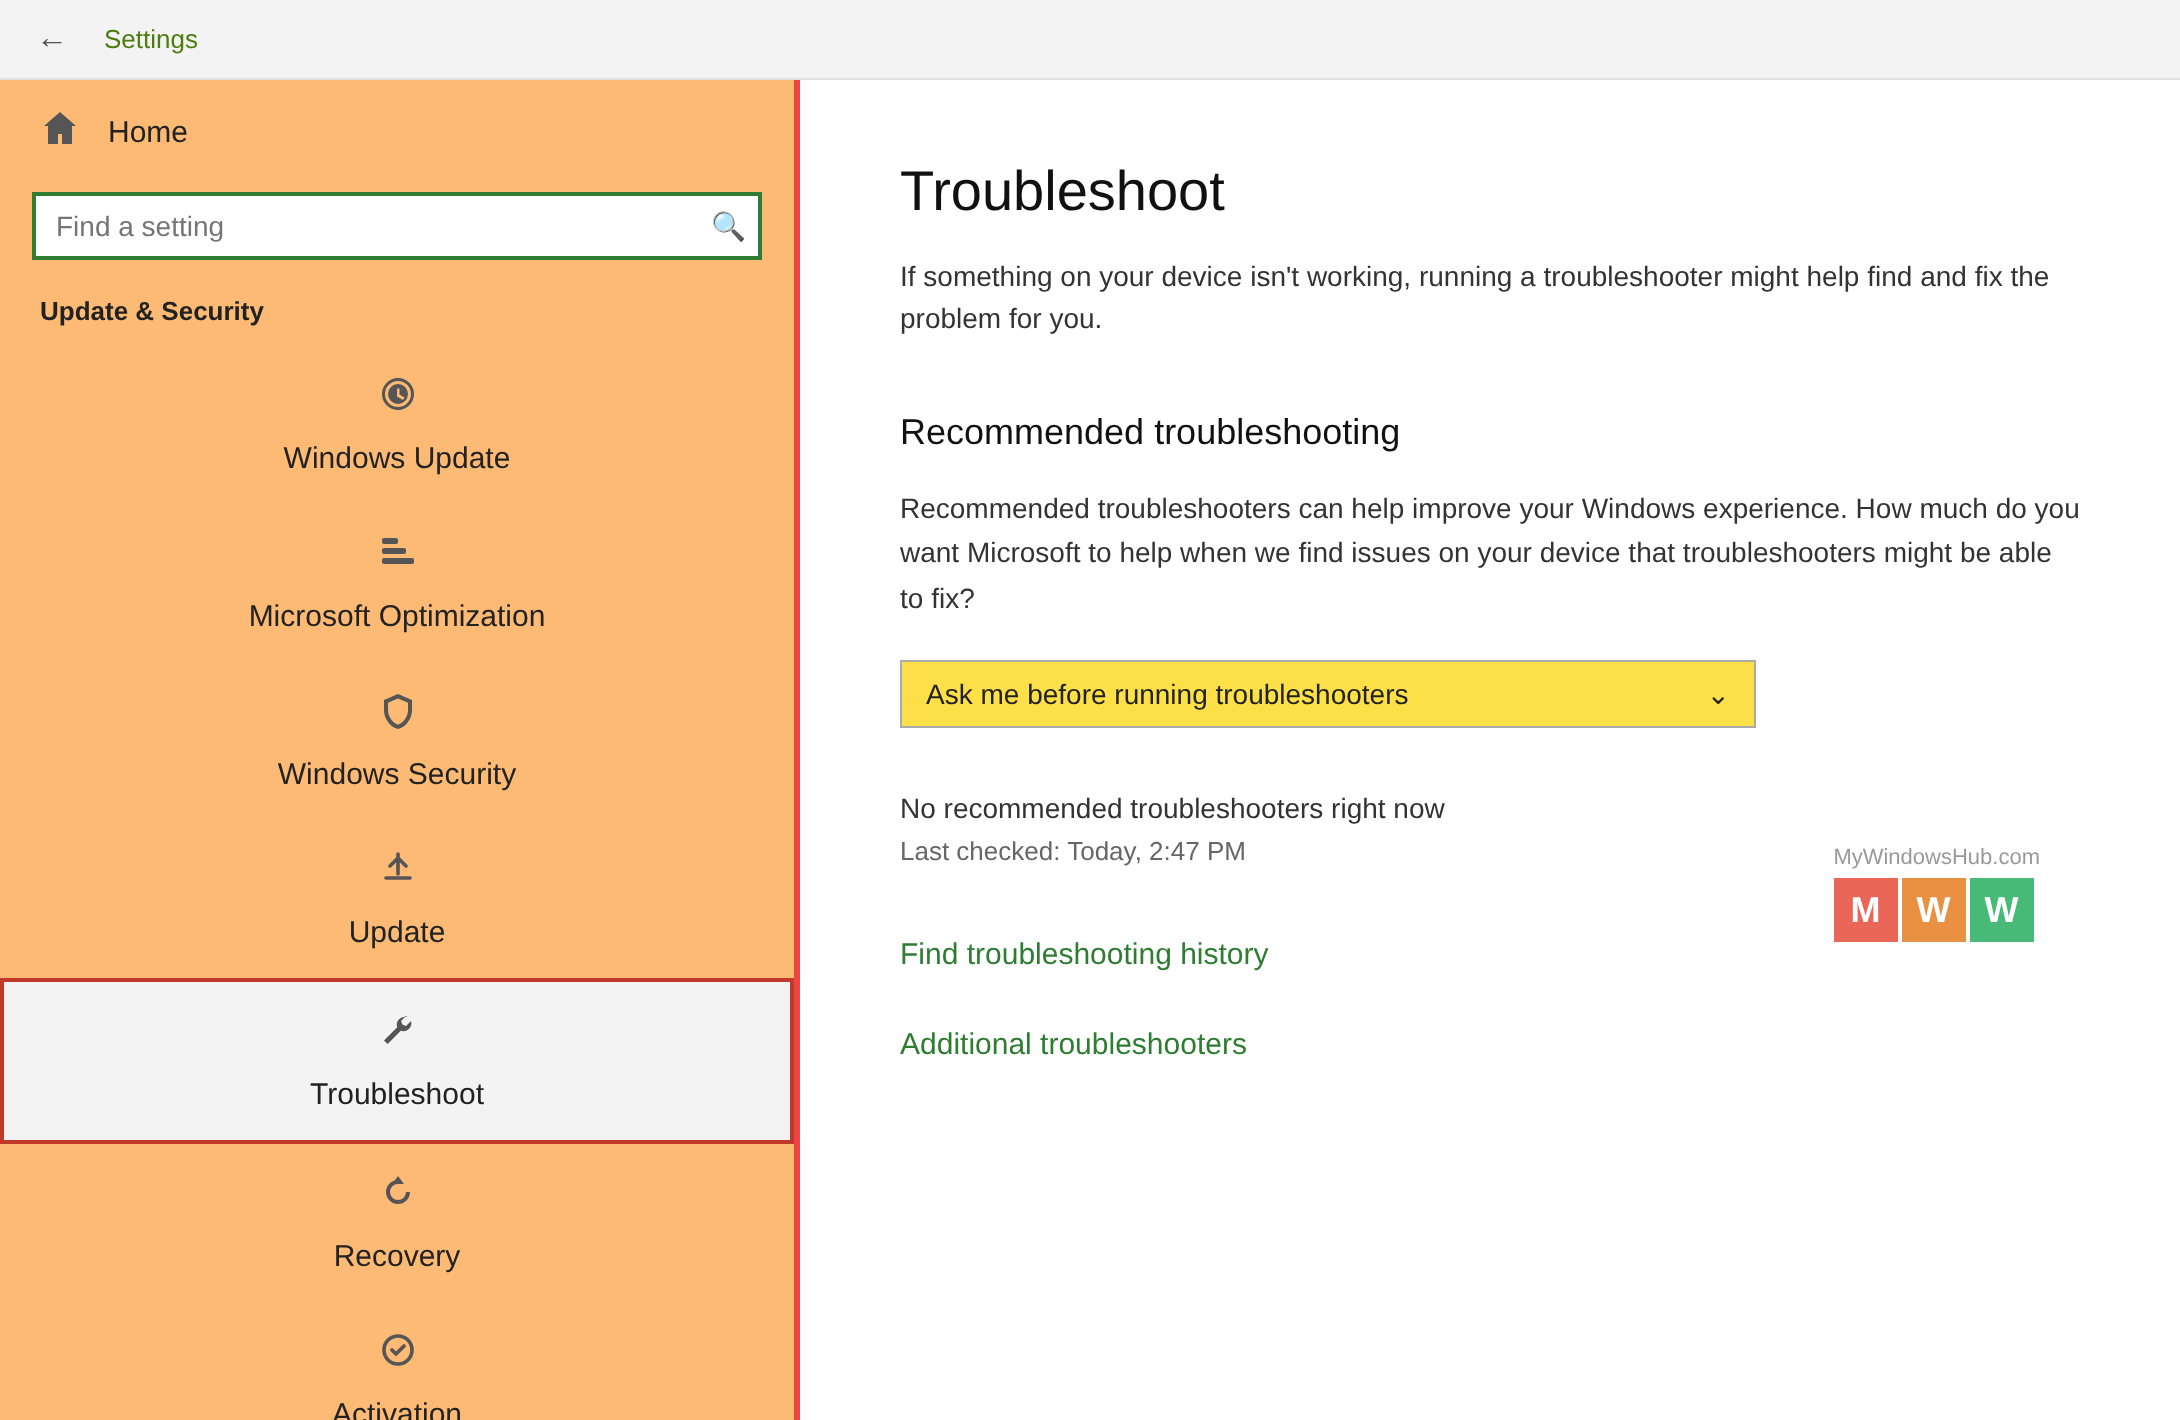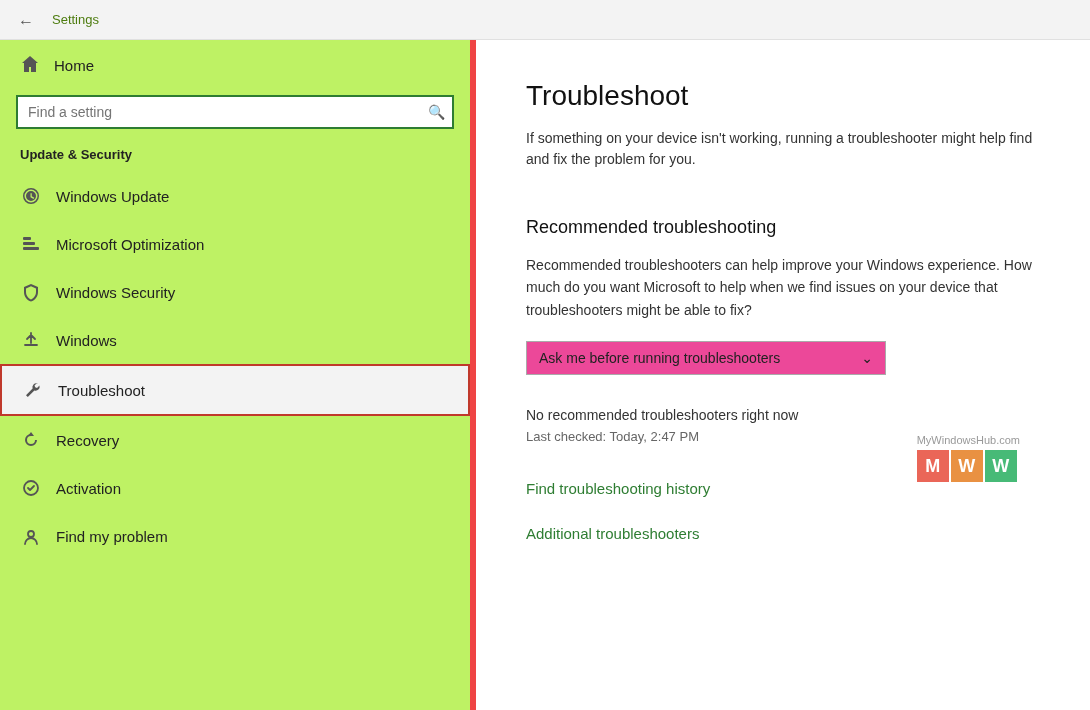--- a/index.html
+++ b/index.html
@@ -28,23 +28,23 @@
 
     
     .main-layout {
       display: flex;
       flex: 1;
       overflow: hidden;
     }
 
     
     .sidebar {
-      width: 476px;
-      background: #bef264;
-      border-right: 6px solid #ef4444;
+      width: 400px;
+      background: #fdba74;
+      border-right: 3px solid #ef4444;
       display: flex;
       flex-direction: column;
       overflow-y: auto;
       flex-shrink: 0;
     }
 
     .sidebar-home {
       display: flex;
       align-items: center;
       gap: 14px;
@@ -84,20 +84,21 @@
     }
 
     .sidebar-item {
       display: flex;
       align-items: center;
       gap: 14px;
       padding: 14px 20px;
       cursor: pointer;
       color: #222;
       font-size: 15px;
+      flex-direction: column;
     }
     .sidebar-item.active {
       border: 2px solid #c0392b;
       background: #f3f3f3;
     }
     .sidebar-item .icon {
       font-size: 18px;
       width: 22px;
       display: flex;
       align-items: center;
@@ -118,21 +119,21 @@
       font-weight: 300;
       color: #111;
       margin-bottom: 16px;
     }
 
     .page-desc {
       font-size: 14px;
       color: #333;
       line-height: 1.5;
       max-width: 640px;
-      margin-bottom: 47px;
+      margin-bottom: 36px;
     }
 
     .section-title {
       font-size: 18px;
       font-weight: 400;
       color: #111;
       margin-bottom: 16px;
       margin-top: 19px;
     }
 
@@ -145,23 +146,23 @@
     }
 
     .dropdown-container {
       margin-bottom: 28px;
     }
     .dropdown-select {
       display: flex;
       align-items: center;
       justify-content: space-between;
       border: 1px solid #aaa;
-      background: #ec4899;
+      background: #fde047;
       padding: 8px 12px;
-      width: 360px;
+      width: 428px;
       cursor: pointer;
       font-size: 14px;
       color: #222;
     }
 
     .no-troubleshooters {
       font-size: 14px;
       color: #333;
       margin-bottom: 6px;
       font-weight: 400;
@@ -270,21 +271,21 @@
       <span>Windows Security</span>
     </div>
 
     <div class="sidebar-item">
       <span class="icon">
         <svg width="20" height="20" viewBox="0 0 20 20">
           <path d="M10 3v10M6 9l4-4 4 4" stroke="#555" stroke-width="1.8" fill="none" stroke-linecap="round" stroke-linejoin="round"></path>
           <path d="M4 15h12" stroke="#555" stroke-width="1.8" stroke-linecap="round"></path>
         </svg>
       </span>
-      <span>Windows</span>
+      <span>Update</span>
     </div>
 
     <div class="sidebar-item active">
       <span class="icon">
         <svg width="20" height="20" viewBox="0 0 20 20">
           <path d="M14.5 3.5a4 4 0 0 0-4.9 5.1L3 15.2 4.8 17l6.6-6.6a4 4 0 0 0 5.1-4.9l-2.5 2.5-1.8-.7-.7-1.8 2.5-2.5z" fill="#555"></path>
         </svg>
       </span>
       <span>Troubleshoot</span>
     </div>

